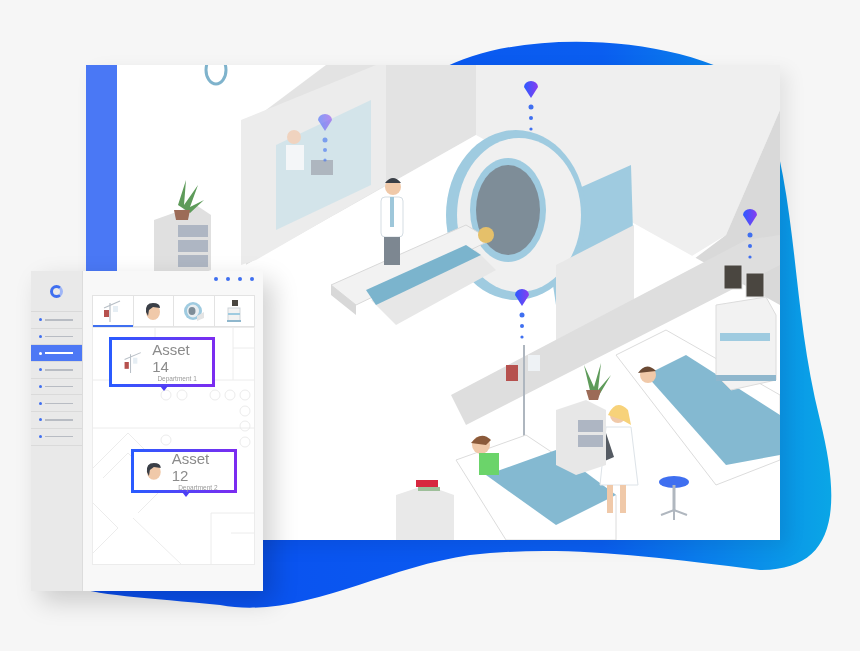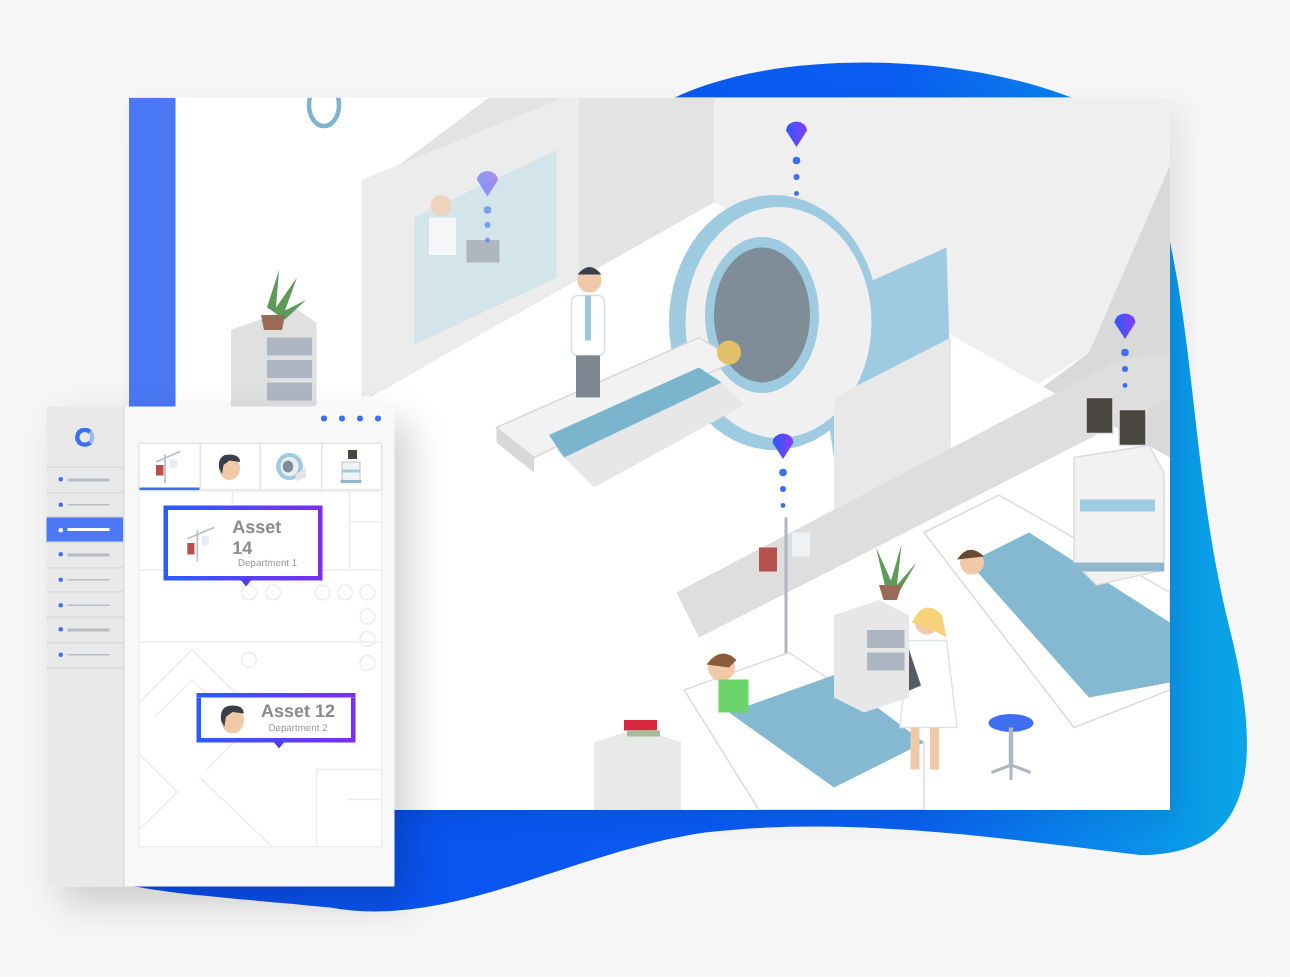--- a/index.html
+++ b/index.html
@@ -47,21 +47,21 @@
 
   .floor {
     position: absolute; left: 9px; top: 56px; width: 163px; height: 238px;
     background: #fff; border: 1px solid #ececec; overflow: hidden;
   }
 
   .callout {
     position: absolute; background: #fff; border: 3px solid; border-image: linear-gradient(90deg, #2a5bff, #7b2cf0) 1;
     display: flex; align-items: center; gap: 8px; padding: 0 10px;
   }
-  .callout .title { font-size: 12px; color: #8b8b8b; line-height: 1.1; font-weight: bold; }
+  .callout .title { font-size: 15px; color: #8b8b8b; line-height: 1.1; }
   .callout .sub { font-size: 6.5px; color: #9a9a9a; text-align: center; }
   .callout .tail {
     position: absolute; bottom: -7px; width: 0; height: 0;
     border-left: 4px solid transparent; border-right: 4px solid transparent; border-top: 5px solid #4b3ef5;
   }
 </style>
 </head>
 <body>
 
 <svg class="blob" viewBox="0 0 860 651">
@@ -340,21 +340,21 @@
         <rect x="3" y="14" width="5" height="8" fill="#b6514e"></rect>
         <rect x="13" y="9" width="5" height="7" fill="#e6eef4"></rect>
       </svg>
       <div>
         <div class="title">Asset 14</div>
         <div class="sub">Department 1</div>
       </div>
       <span class="tail" style="left:48px;"></span>
     </div>
 
-    <div class="callout" style="left:48px; top:191px; width:106px; height:33px;">
+    <div class="callout" style="left:48px; top:178px; width:106px; height:44px;">
       <svg width="22" height="24" viewBox="0 0 20 22">
         <ellipse cx="10" cy="12" rx="7" ry="8" fill="#f0c9a9"></ellipse>
         <path d="M3,12 Q2,3 10,3 Q17,3 17,8 L10,7 L6,10 L5,16 Z" fill="#3a3f47"></path>
       </svg>
       <div>
         <div class="title">Asset 12</div>
         <div class="sub">Department 2</div>
       </div>
       <span class="tail" style="left:48px;"></span>
     </div>

